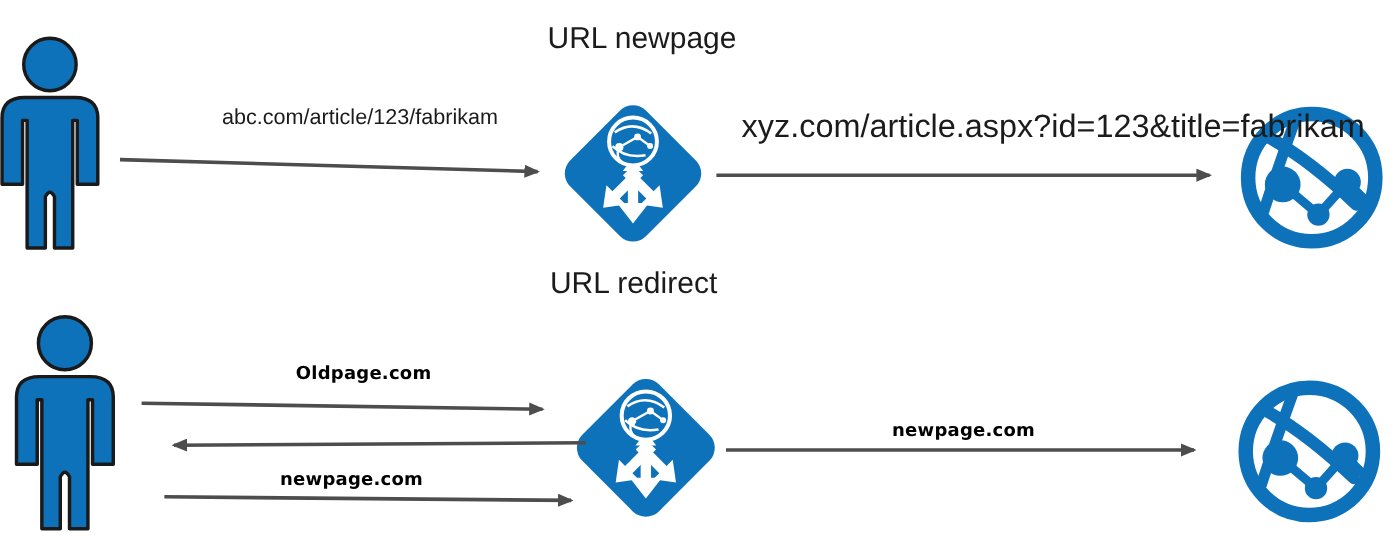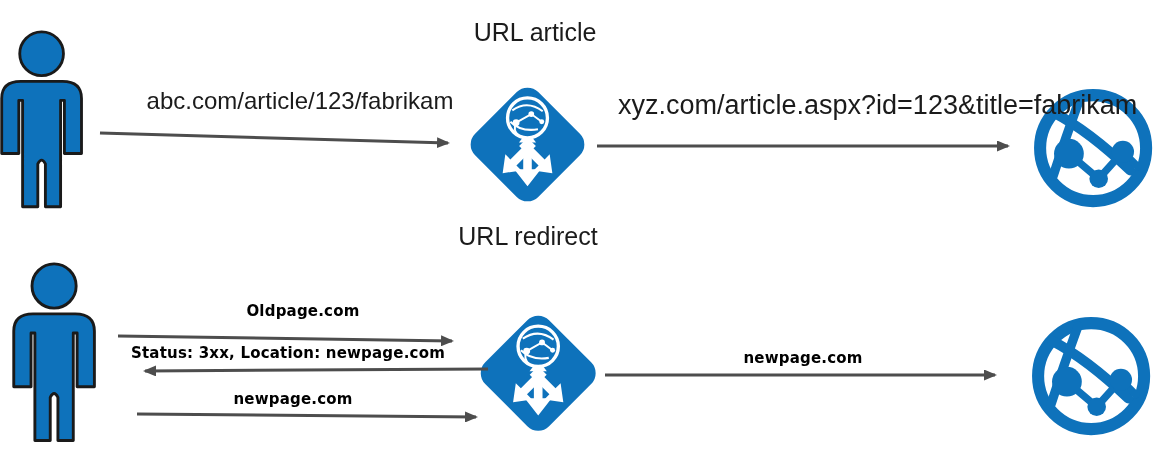--- a/index.html
+++ b/index.html
@@ -16,21 +16,21 @@
     overflow:hidden;
   }
   .abs{position:absolute;}
   .section-title{
     font-size:25px;
     color:var(--text);
     text-align:center;
     white-space:nowrap;
   }
   .url-label{
-    font-size:24px;
+    font-size:18px;
     color:var(--text);
     text-align:center;
     white-space:nowrap;
   }
   .url-label.small{font-size:27px;}
   .bold-label{
     font-family:"DejaVu Sans", sans-serif;
     font-weight:bold;
     font-size:15px;
     color:#000;
@@ -105,29 +105,28 @@
 
     <use href="#person" transform="translate(8,262) scale(0.96)"></use>
     <use href="#gateway" transform="translate(471,306) scale(0.96)"></use>
     <use href="#globe" transform="translate(1026,311) scale(0.93)"></use>
     <line class="conn" x1="118" y1="336" x2="452" y2="341" marker-end="url(#ah)"></line>
     <line class="conn" x1="488" y1="369" x2="145" y2="371" marker-end="url(#ah)"></line>
     <line class="conn" x1="137" y1="414" x2="476" y2="417" marker-end="url(#ah)"></line>
     <line class="conn" x1="605" y1="375" x2="995" y2="375" marker-end="url(#ah)"></line>
   </svg>
 
-  <div class="abs section-title" style="left:455px;top:18px;width:160px">URL article</div>
+  <div class="abs section-title" style="left:455px;top:18px;width:160px">URL newpage</div>
 
   <div class="abs url-label" style="left:125px;top:87px;width:350px">abc.com/article/123/fabrikam</div>
 
   <div class="abs url-label small" style="left:618px;top:90px;width:400px">xyz.com/article.aspx?id=123&amp;title=fabrikam</div>
 
   <div class="abs section-title" style="left:443px;top:222px;width:170px">URL redirect</div>
 
   <div class="abs bold-label" style="left:178px;top:302px;width:250px">Oldpage.com</div>
 
-  <div class="abs bold-label" style="left:113px;top:344px;width:350px">Status: 3xx, Location: newpage.com</div>
 
   <div class="abs bold-label" style="left:168px;top:390px;width:250px">newpage.com</div>
 
   <div class="abs bold-label" style="left:678px;top:349px;width:250px">newpage.com</div>
 
 </div>
 
 </body></html>

